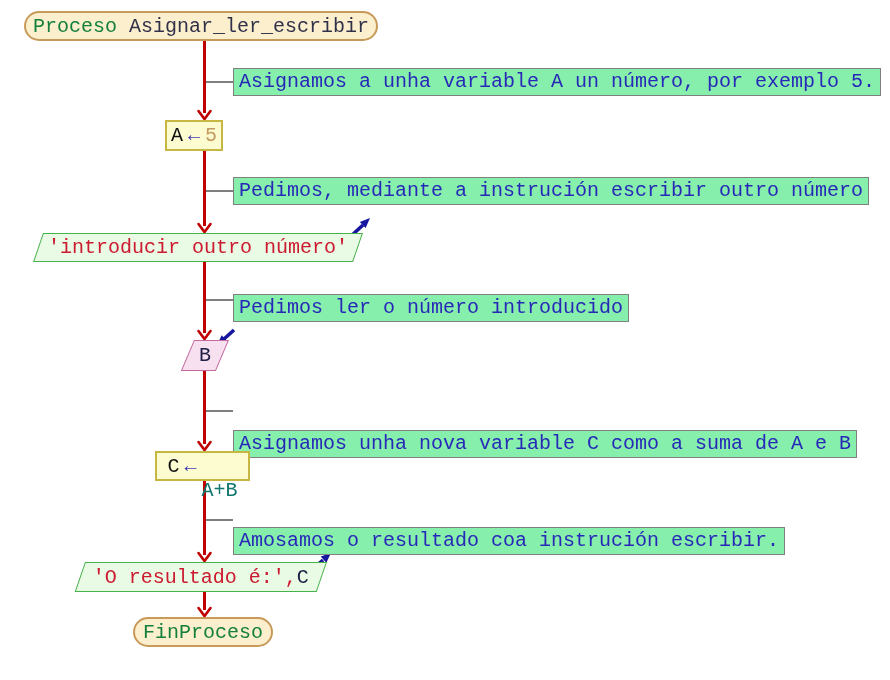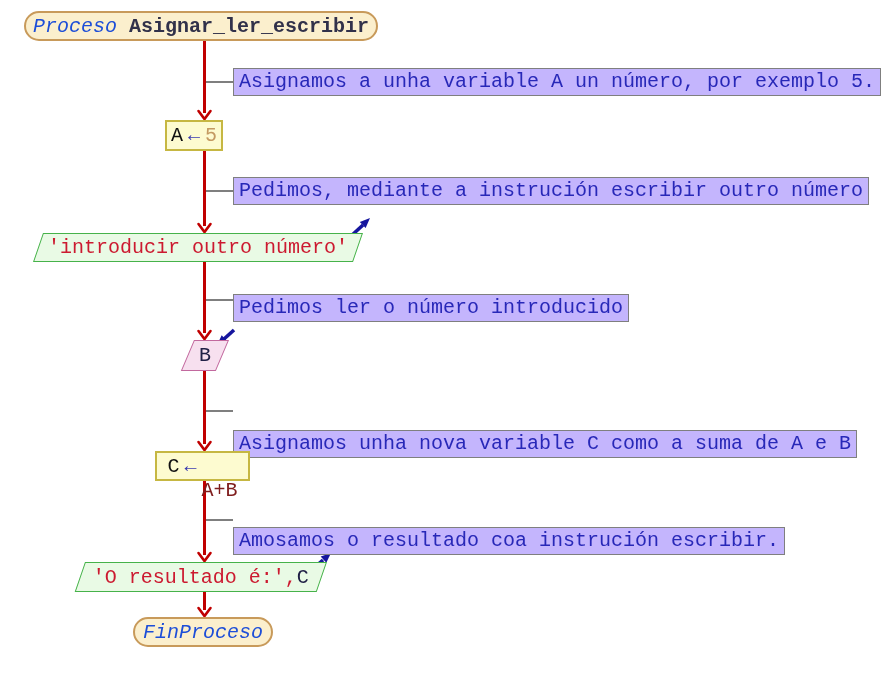--- a/index.html
+++ b/index.html
@@ -13,38 +13,38 @@
   }
   #wires{position:absolute;left:0;top:0;width:890px;height:680px;pointer-events:none;}
 
   
   .terminal{
     position:absolute;box-sizing:border-box;
     background:#FBEFCD;border:2px solid #C89A5A;border-radius:15px;
     display:flex;align-items:center;justify-content:center;
     white-space:nowrap;
   }
-  .kw{color:#1d4ed8;margin-right:0.6em;font-style:italic;}
-  .pname{color:#31314A;font-weight:bold;}
+  .kw{color:#15803d;margin-right:0.6em;}
+  .pname{color:#31314A;}
 
   
   .abox{
     position:absolute;box-sizing:border-box;
     background:#FDFBD0;border:2px solid #C6B742;
     display:flex;align-items:center;justify-content:center;
     white-space:nowrap;color:#101010;
   }
   .abox .op{color:#3A3AB0;margin:0 5px;}
   .abox .num{color:#C49A62;}
-  .abox .expr{color:#7f1d1d;margin-top:48px;}
+  .abox .expr{color:#0f766e;margin-top:48px;}
 
   
   .comment{
     position:absolute;left:233px;box-sizing:border-box;
-    background:#c4b5fd;border:1px solid #7F7F7F;
+    background:#86efac;border:1px solid #7F7F7F;
     color:#2828B8;white-space:nowrap;
     line-height:24px;padding:1px 5px;
   }
 
   
   .para{
     position:absolute;box-sizing:border-box;
     transform-origin:0 0;
     display:flex;align-items:center;justify-content:center;
   }

